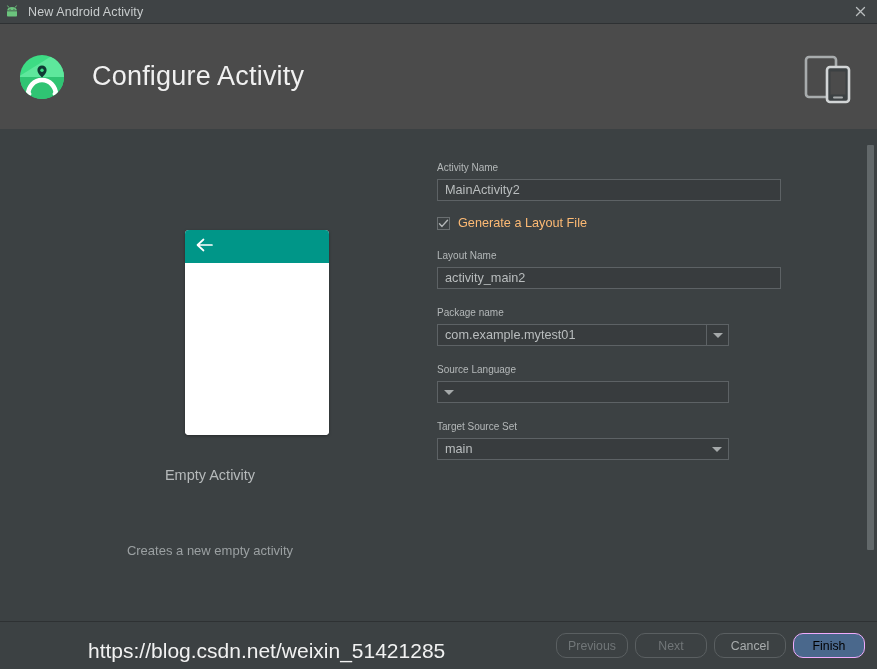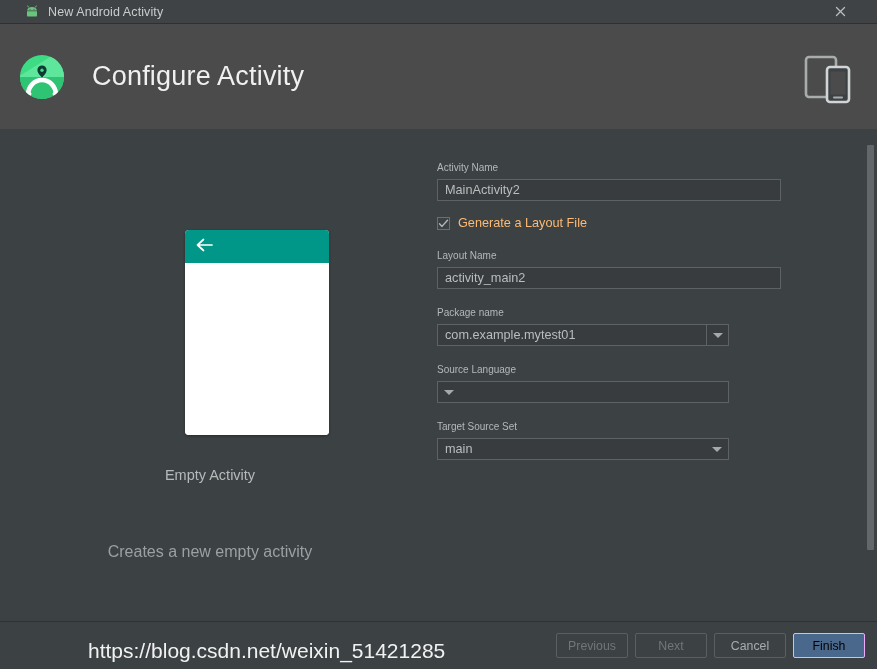--- a/index.html
+++ b/index.html
@@ -19,21 +19,21 @@
   }
 
   
   .titlebar {
     position: absolute;
     top: 0; left: 0;
     width: 877px; height: 24px;
     background: #3f4345;
     display: flex;
     align-items: center;
-    padding: 0 24px;
+    padding: 0 4px;
     border-bottom: 1px solid #2e3133;
   }
   .titlebar-icon {
     width: 16px; height: 16px;
     margin-right: 8px;
     display: flex; align-items: center; justify-content: center;
   }
   .titlebar-title {
     font-size: 12.5px;
     color: #c8cccd;
@@ -113,21 +113,21 @@
     width: 420px;
     text-align: center;
     font-size: 14.5px;
     color: #b6babb;
   }
   .preview-desc {
     position: absolute;
     left: 0; top: 414px;
     width: 420px;
     text-align: center;
-    font-size: 16px;
+    font-size: 13px;
     color: #9ba0a2;
   }
 
   
   .form-col {
     position: absolute;
     left: 437px; top: 0;
     width: 360px;
   }
   .field-label {
@@ -226,21 +226,21 @@
     align-items: center;
     justify-content: flex-end;
     padding-right: 12px;
   }
   .btn {
     height: 25px;
     min-width: 72px;
     margin-left: 7px;
     background: #3c4143;
     border: 1px solid #5a5f61;
-    border-radius: 2px;
+    border-radius: 10px;
     color: #a8acad;
     font-size: 12.3px;
     font-family: "Liberation Sans", sans-serif;
     cursor: pointer;
     padding: 0 10px;
   }
   .btn.primary {
     background: #4a688c;
     border: 1px solid #f0abfc;
     color: #000000;

